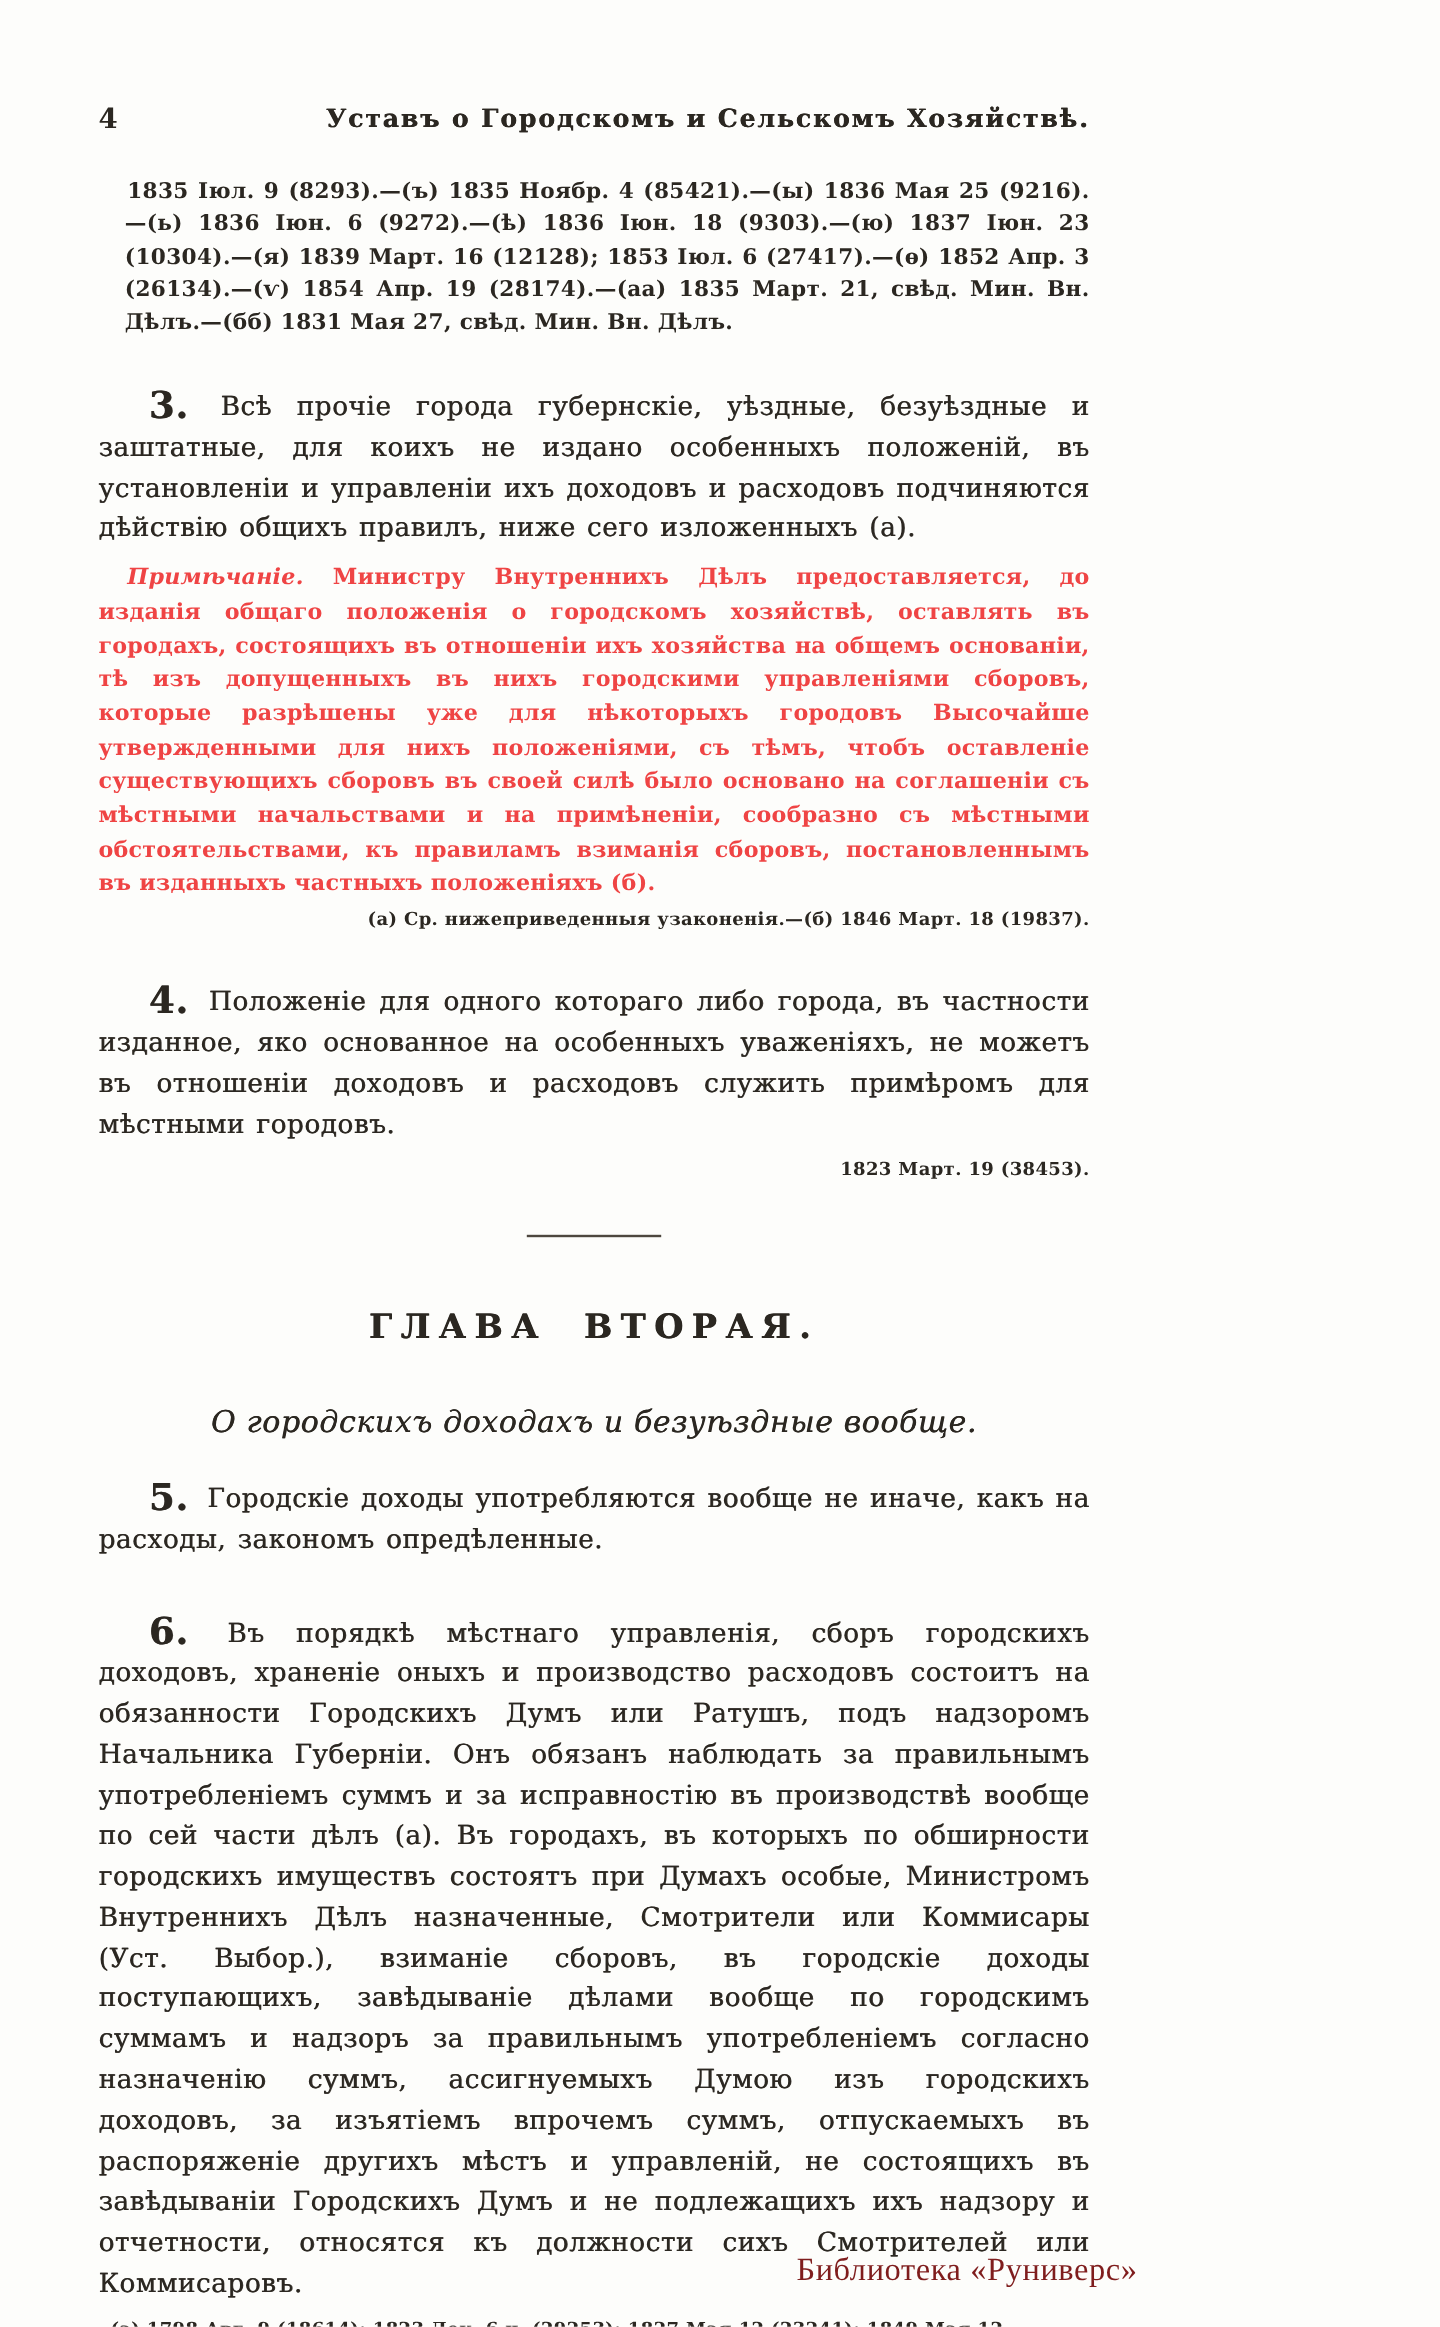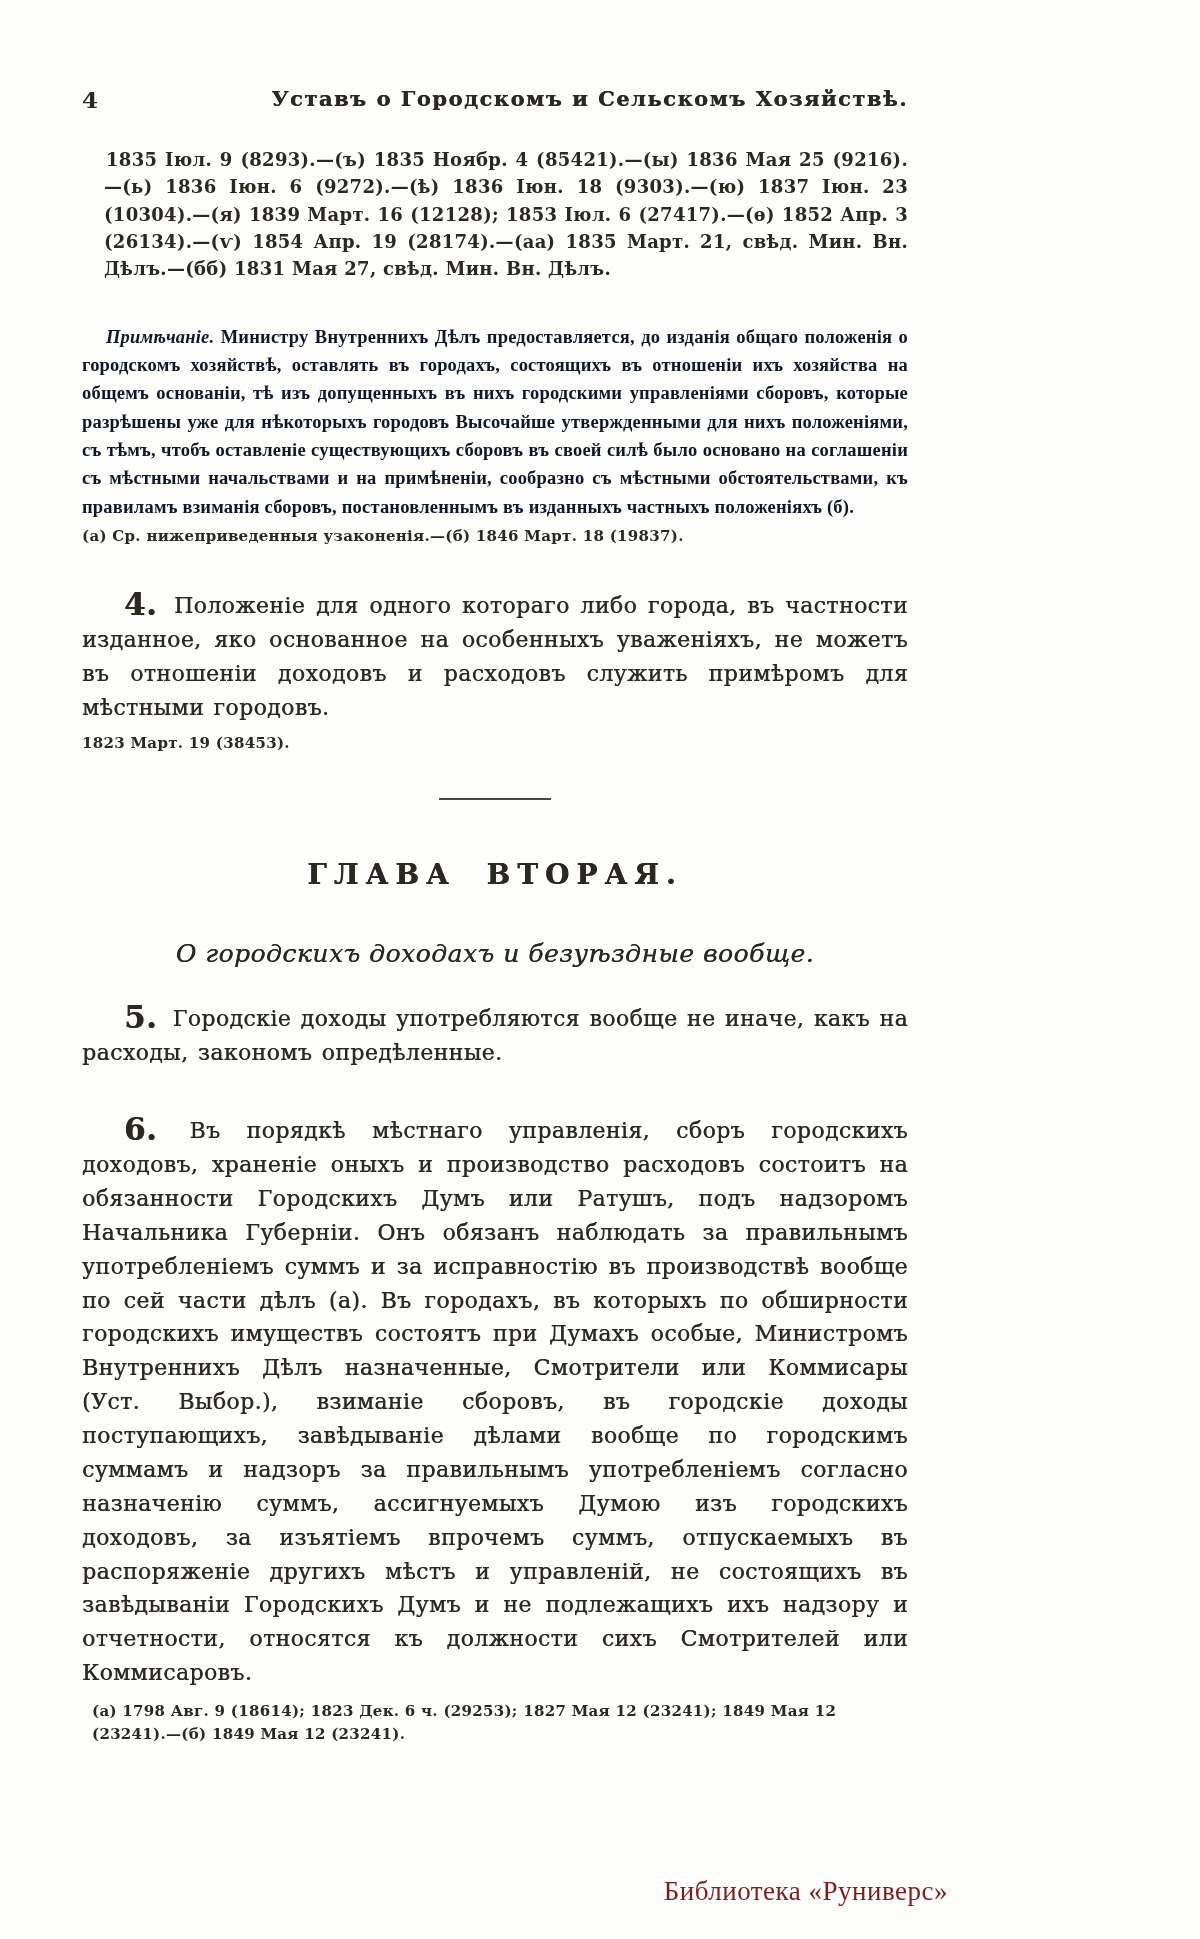--- a/index.html
+++ b/index.html
@@ -46,21 +46,21 @@
     letter-spacing: 0.3px;
   }
   .smallprint.top {
     padding-left: 22px;
     text-indent: 2px;
     margin-bottom: 40px;
   }
   .cite-center {
     font-size: 15px;
     font-weight: bold;
-    text-align: left;
+    text-align: right;
     letter-spacing: 0.3px;
   }
   .cite-left {
     font-size: 15px;
     font-weight: bold;
     text-align: left;
     line-height: 1.55;
     letter-spacing: 0.3px;
     padding-left: 10px;
   }
@@ -83,22 +83,21 @@
     padding-right: 6px;
   }
   .note {
     font-size: 18.5px;
     line-height: 1.53;
     text-align: justify;
     text-indent: 24px;
     margin: 2px 0 6px 0;
     font-weight: bold;
     letter-spacing: 0.2px;
-    color: #0f172a;
-    font-family: Liberation Serif, serif;
+    color: #ef4444;
   }
   .note-label { font-style: italic; font-weight: bold; }
   .spacer-md { height: 34px; }
   .spacer-lg { height: 44px; }
   
   .divider {
     width: 112px;
     border: 0;
     border-top: 2px solid #4d473f;
     margin: 46px auto 0 auto;
@@ -137,20 +136,21 @@
 
 <div class="page">
 
   <div class="page-header">
     <span class="page-num">4</span>
     <span class="running-title">Уставъ о Городскомъ и Сельскомъ Хозяйствѣ.</span>
   </div>
 
   <div class="smallprint top">1835 Іюл. 9 (8293).—(ъ) 1835 Ноябр. 4 (85421).—(ы) 1836 Мая 25 (9216).—(ь) 1836 Іюн. 6 (9272).—(ѣ) 1836 Іюн. 18 (9303).—(ю) 1837 Іюн. 23 (10304).—(я) 1839 Март. 16 (12128); 1853 Іюл. 6 (27417).—(ѳ) 1852 Апр. 3 (26134).—(ѵ) 1854 Апр. 19 (28174).—(аа) 1835 Март. 21, свѣд. Мин. Вн. Дѣлъ.—(бб) 1831 Мая 27, свѣд. Мин. Вн. Дѣлъ.</div>
 
+  <p class="article"><span class="art-num">3.</span> <span>Всѣ прочіе города губернскіе, уѣздные, безуѣздные и заштатные, для коихъ не издано особенныхъ положеній, въ установленіи и управленіи ихъ доходовъ и расходовъ подчиняются дѣйствію общихъ правилъ, ниже сего изложенныхъ (а).</span></p>
 
   <p class="note"><span class="note-label">Примѣчаніе.</span> <span>Министру Внутреннихъ Дѣлъ предоставляется, до изданія общаго положенія о городскомъ хозяйствѣ, оставлять въ городахъ, состоящихъ въ отношеніи ихъ хозяйства на общемъ основаніи, тѣ изъ допущенныхъ въ нихъ городскими управленіями сборовъ, которые разрѣшены уже для нѣкоторыхъ городовъ Высочайше утвержденными для нихъ положеніями, съ тѣмъ, чтобъ оставленіе существующихъ сборовъ въ своей силѣ было основано на соглашеніи съ мѣстными начальствами и на примѣненіи, сообразно съ мѣстными обстоятельствами, къ правиламъ взиманія сборовъ, постановленнымъ въ изданныхъ частныхъ положеніяхъ (б).</span></p>
 
   <div class="cite-center">(а) Ср. нижеприведенныя узаконенія.—(б) 1846 Март. 18 (19837).</div>
 
   <div class="spacer-lg"></div>
 
   <p class="article"><span class="art-num">4.</span> <span>Положеніе для одного котораго либо города, въ частности изданное, яко основанное на особенныхъ уваженіяхъ, не можетъ въ отношеніи доходовъ и расходовъ служить примѣромъ для мѣстными городовъ.</span></p>
 
   <div class="cite-center">1823 Март. 19 (38453).</div>

